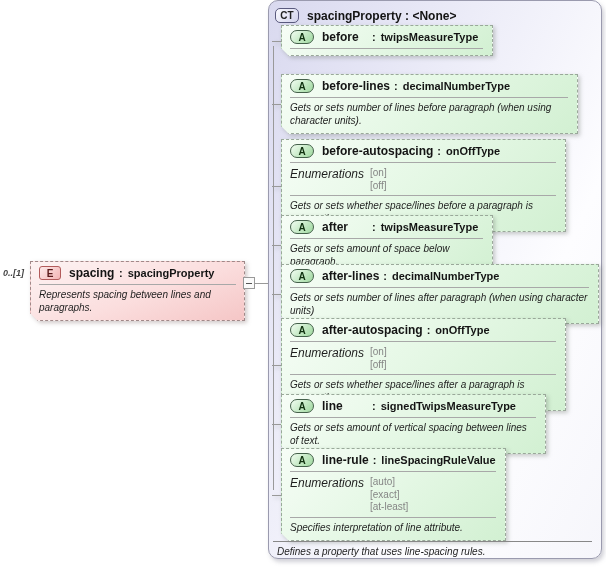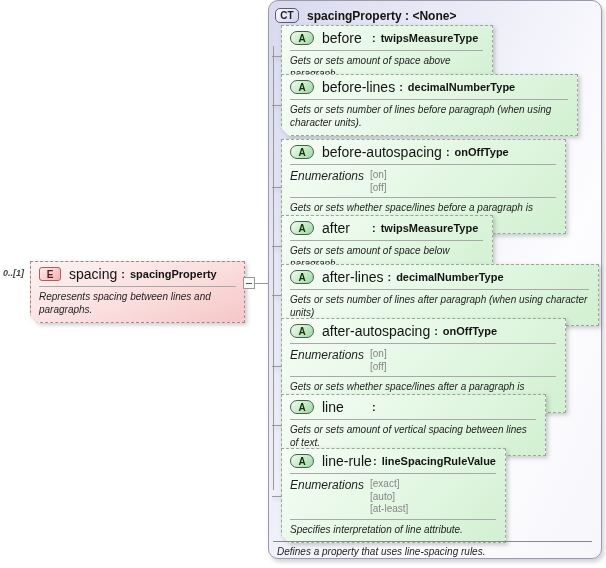--- a/index.html
+++ b/index.html
@@ -35,21 +35,21 @@
   .badge-ct{
     width:24px;height:15px;border:1px solid #5a5a7e;border-radius:5px;
     background:linear-gradient(135deg,#fafaff,#d2d2ec);color:#222;
   }
   .badge-a{
     width:24px;height:14px;border:1px solid #44604a;border-radius:8px;
     background:linear-gradient(135deg,#f2fdf2,#9ed89e);color:#10310f;
   }
   .obj-name{
     display:inline-block;min-width:46px;margin-right:4px;
-    font-weight:normal;font-size:14px;color:#141414;white-space:nowrap;
+    font-weight:bold;font-size:12px;color:#141414;white-space:nowrap;
   }
   .obj-sep{font-weight:bold;font-size:11px;color:#141414;margin-right:5px;}
   .obj-type{font-weight:bold;font-size:11px;color:#141414;white-space:nowrap;}
   .sep{border-top:1px solid #a8a8a8;margin:2px 2px;}
   .desc{
     font-size:10px;font-style:italic;color:#1e1e1e;line-height:1.25;
     padding:2px 2px 2px 2px;
   }
   
   .conn-line{position:absolute;left:245px;top:283px;width:24px;height:1px;background:#999;}
@@ -138,21 +138,20 @@
   <div class="attr-shadow" style="top: 24px; width: 212px;">
     <div class="attr-box">
       <div class="title-row">
         <span class="badge badge-a">A</span>
         <span class="obj-name">before</span>
         <span class="obj-sep">:</span>
         <span class="obj-type">twipsMeasureType</span>
       </div>
       <div class="sep"></div>
 
-      <div class="desc">Gets or sets amount of space above paragraph.</div>
     </div>
   </div>
 
   <div class="attr-shadow" style="top: 73px; width: 297px;">
     <div class="attr-box">
       <div class="title-row">
         <span class="badge badge-a">A</span>
         <span class="obj-name">before-lines</span>
         <span class="obj-sep">:</span>
         <span class="obj-type">decimalNumberType</span>
@@ -236,42 +235,43 @@
       <div class="desc">Gets or sets whether space/lines after a paragraph is automatic.</div>
     </div>
   </div>
 
   <div class="attr-shadow" style="top: 393px; width: 265px;">
     <div class="attr-box">
       <div class="title-row">
         <span class="badge badge-a">A</span>
         <span class="obj-name">line</span>
         <span class="obj-sep">:</span>
+        <span class="obj-type">signedTwipsMeasureType</span>
       </div>
       <div class="sep"></div>
 
       <div class="desc">Gets or sets amount of vertical spacing between lines of text.</div>
     </div>
   </div>
 
   <div class="attr-shadow" style="top: 447px; width: 225px;">
     <div class="attr-box">
       <div class="title-row">
         <span class="badge badge-a">A</span>
         <span class="obj-name">line-rule</span>
         <span class="obj-sep">:</span>
         <span class="obj-type">lineSpacingRuleValue</span>
       </div>
       <div class="sep"></div>
       <div class="enum-block">
         <div class="enum-row">
           <span class="enum-label">Enumerations</span>
           <span class="enum-values">
+                  <div class="enum-value">[auto]</div>
                   <div class="enum-value">[exact]</div>
-                  <div class="enum-value">[auto]</div>
                   <div class="enum-value">[at-least]</div>
                 </span>
         </div>
         <div class="sep"></div>
       </div>
       <div class="desc">Specifies interpretation of line attribute.</div>
     </div>
   </div>
 </div>
 

